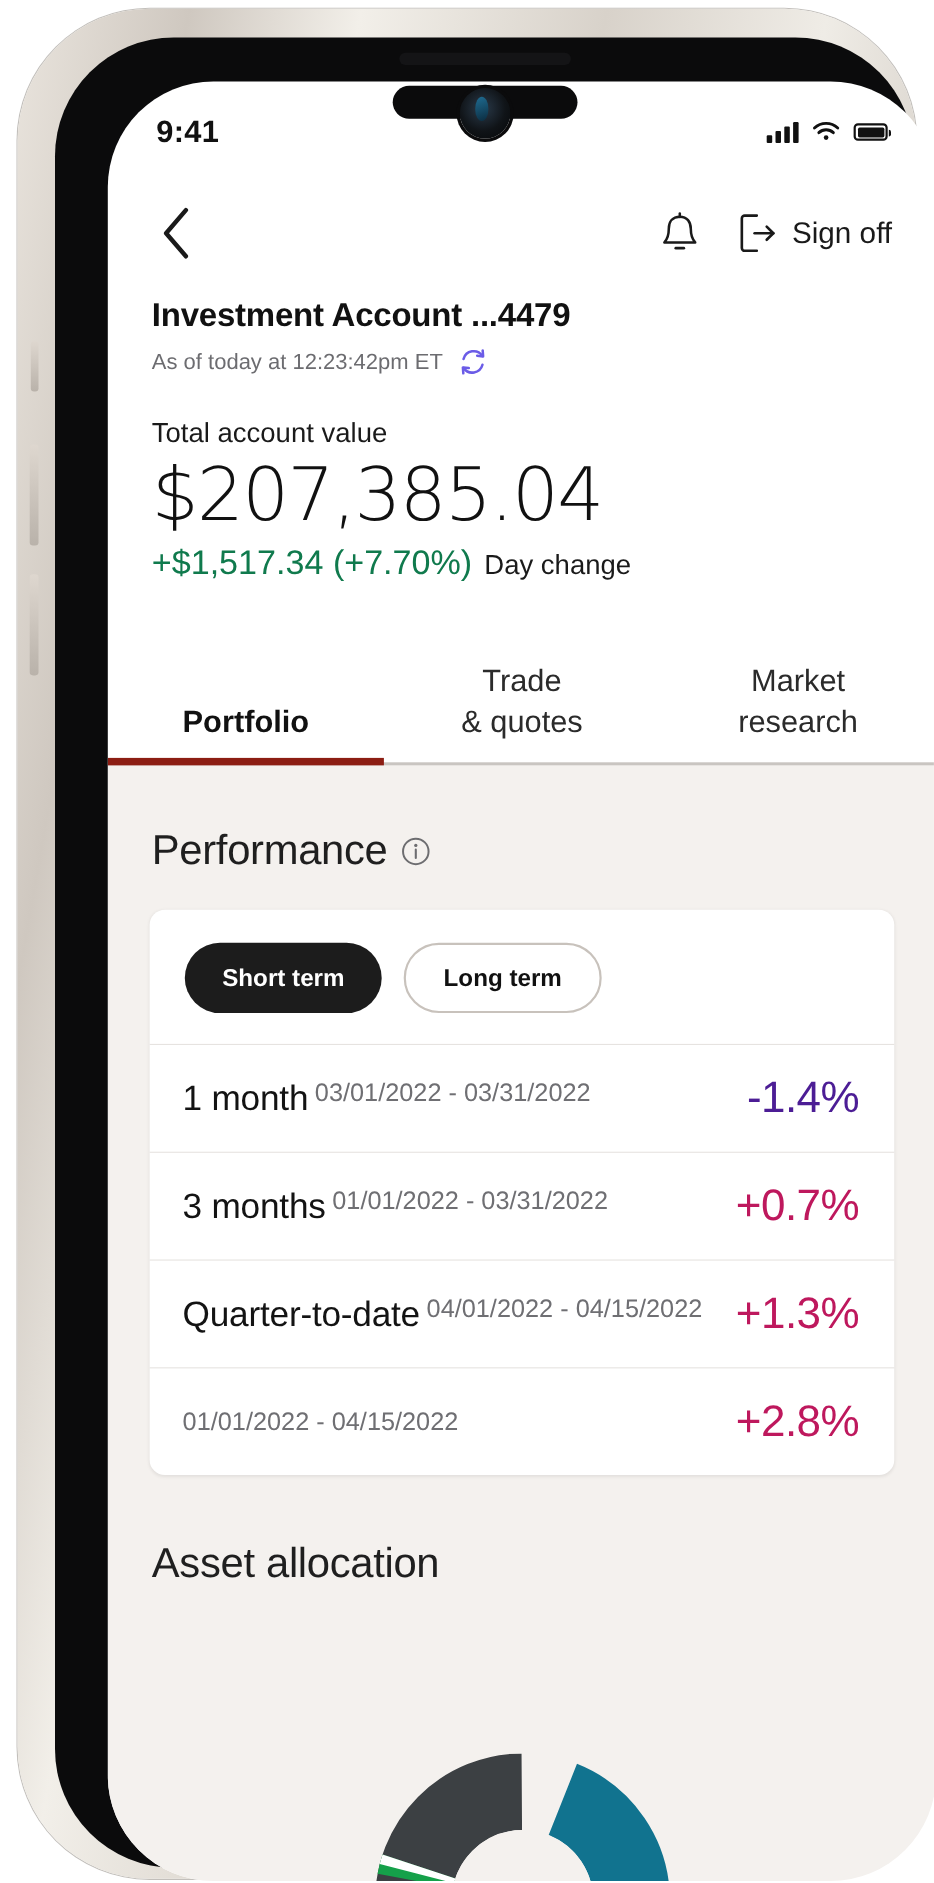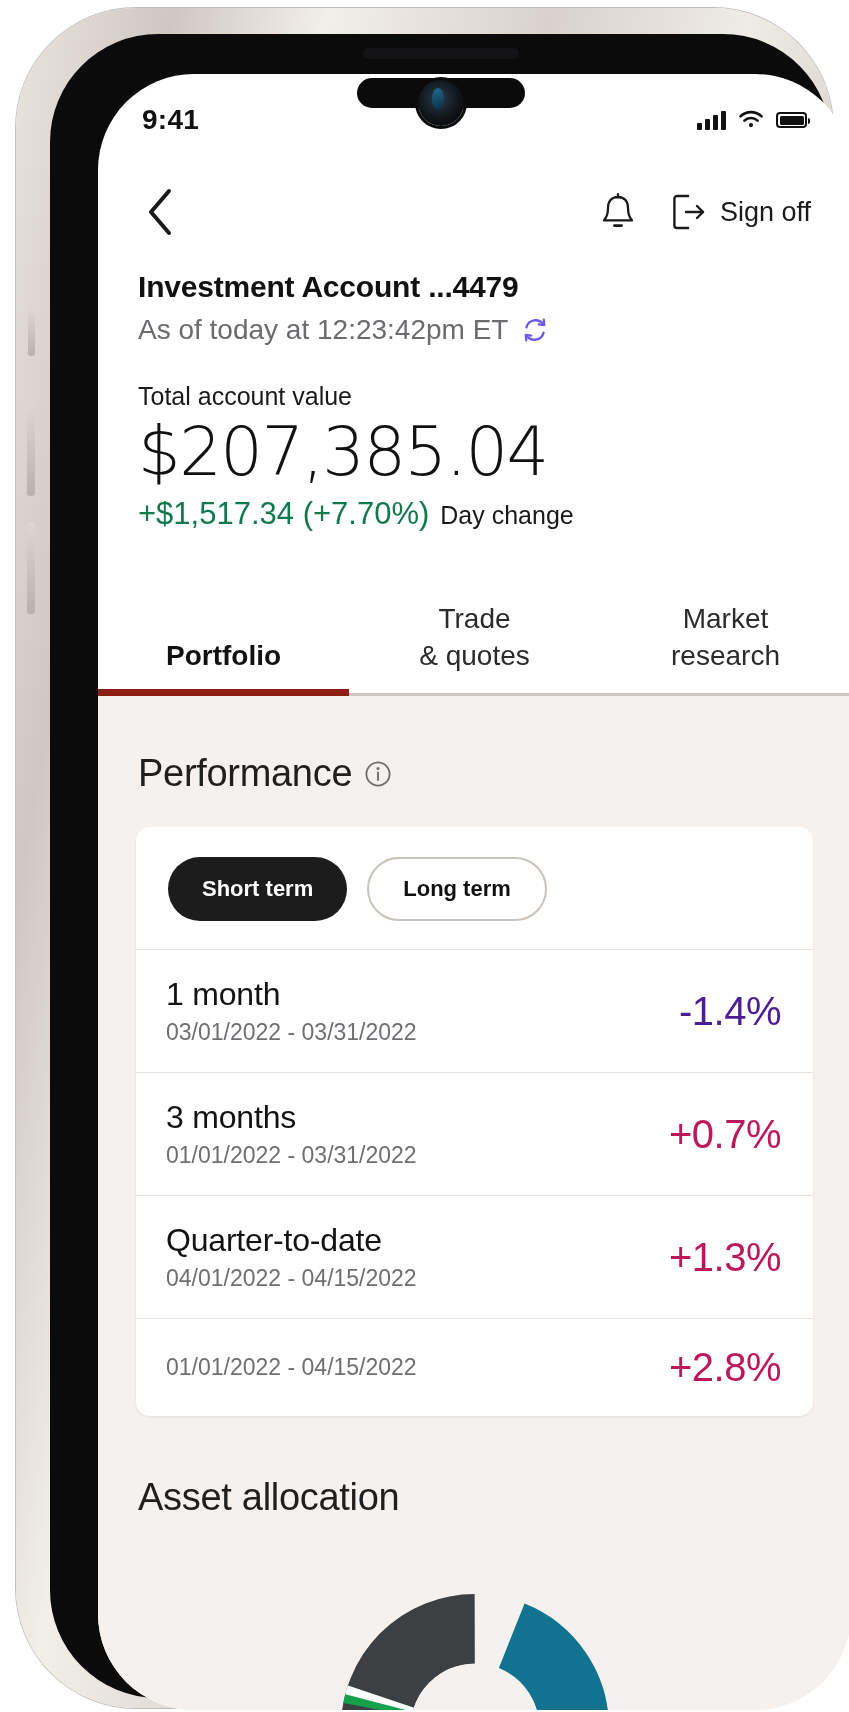--- a/index.html
+++ b/index.html
@@ -81,21 +81,21 @@
   .back-chevron{ width:44px; height:44px; display:flex; align-items:center; justify-content:center; cursor:pointer; }
   .hdr-spacer{ flex:1; }
   .bell{ width:52px; height:52px; display:flex; align-items:center; justify-content:center; cursor:pointer; }
   .signoff{ display:flex; align-items:center; gap:12px; margin-left:26px; cursor:pointer; }
   .signoff-label{ font-size:27px; color:#1a1a1a; }
 
   
   .account-block{ position:absolute; left:0; top:196px; width:753px; padding:0 40px; }
   .acct-title{ font-size:30px; font-weight:700; color:#111; letter-spacing:-.2px; }
   .acct-asof{ margin-top:10px; display:flex; align-items:center; gap:12px; }
-  .acct-asof-text{ font-size:28px; color:#6c6c70; }
+  .acct-asof-text{ font-size:20px; color:#6c6c70; }
   .refresh-icon{ cursor:pointer; display:flex; }
 
   .total-label{ margin-top:36px; font-size:25px; color:#1a1a1a; }
   .total-value{ margin-top:4px; font-size:67px; color:#111; font-weight:300;
                 letter-spacing:-1.5px; line-height:1.12;
                 font-family:"DejaVu Sans","Liberation Sans",sans-serif; font-stretch:condensed; }
   .day-row{ margin-top:6px; display:flex; align-items:baseline; gap:11px; }
   .day-change{ font-size:31px; color:#107a4d; }
   .day-change-label{ font-size:25px; color:#1a1a1a; }
 
@@ -126,21 +126,21 @@
     display:flex; align-items:center; justify-content:center;
     font-size:22px; cursor:pointer; white-space:nowrap;
   }
   .pill.sel{ background:#1c1c1c; color:#fff; font-weight:700; }
   .pill.unsel{ background:#fff; color:#111; font-weight:700; border:2px solid #c8c2bc; }
 
   .perf-row{
     display:flex; align-items:center; justify-content:space-between;
     padding:26px 32px 26px 30px; border-top:1px solid #e6e3e0;
   }
-  .perf-left{ display:flex; flex-direction:column; gap:6px; }
+  .perf-left{ display:flex; flex-direction:row; gap:6px; }
   .perf-name{ font-size:32px; color:#131313; letter-spacing:-.2px; }
   .perf-dates{ font-size:23px; color:#6f6f73; }
   .perf-val{ font-size:40px; letter-spacing:-.5px; }
   .perf-val.pos{ color:#be185d; }
   .perf-val.neg{ color:#4c1d95; }
 
   .alloc-head{ padding:60px 40px 0 40px; }
   .alloc-title{ font-size:38px; color:#1f1f1f; font-weight:400; letter-spacing:-.3px; }
 
   

